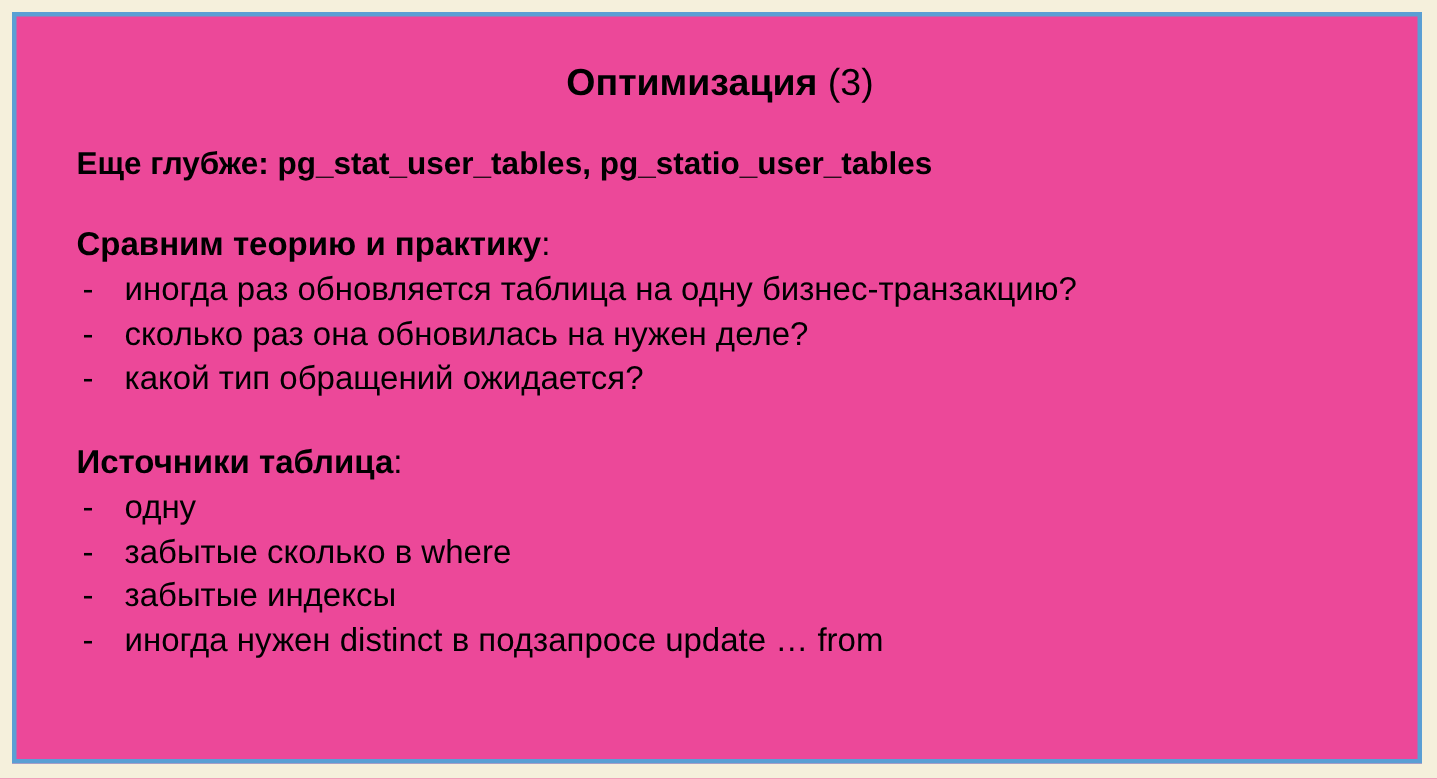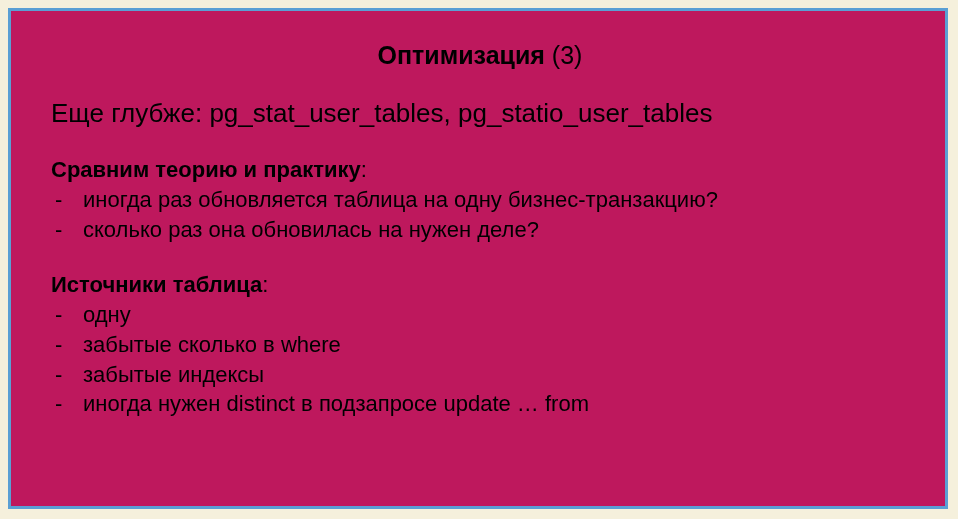--- a/index.html
+++ b/index.html
@@ -13,37 +13,37 @@
       background: #f5f0dc;
       font-family: Arial, Helvetica, sans-serif;
       position: relative;
     }
     .slide-frame {
       position: absolute;
       top: 8px;
       left: 8px;
       right: 10px;
       bottom: 10px;
-      background: #be185d;
+      background: #ec4899;
       border: 3px solid #5a9fd4;
       padding: 30px 36px 30px 40px;
     }
     .slide-title {
       text-align: center;
       font-size: 25px;
       color: #000;
       margin-bottom: 28px;
       font-weight: normal;
     }
     .slide-title .bold {
       font-weight: bold;
     }
     .subhead {
-      font-size: 26px;
-      font-weight: normal;
+      font-size: 21px;
+      font-weight: bold;
       color: #000;
       margin-bottom: 20px;
     }
     .subhead-wrap {
       margin-bottom: 28px;
     }
     .section {
       margin-bottom: 28px;
       margin-top: 13px;
     }
@@ -87,20 +87,21 @@
     <div class="subhead">Еще глубже: pg_stat_user_tables,  pg_statio_user_tables</div>
   </div>
 
   <div class="section">
     <div class="section-title">
       <span class="bold">Сравним теорию и практику</span><span>:</span>
     </div>
     <ul class="bullets">
       <li>иногда раз обновляется таблица на одну бизнес-транзакцию?</li>
       <li>сколько раз она обновилась на нужен деле?</li>
+      <li>какой тип обращений ожидается?</li>
     </ul>
   </div>
 
   <div class="section">
     <div class="section-title">
       <span class="bold">Источники таблица</span><span>:</span>
     </div>
     <ul class="bullets">
       <li>одну</li>
       <li>забытые сколько в where</li>

